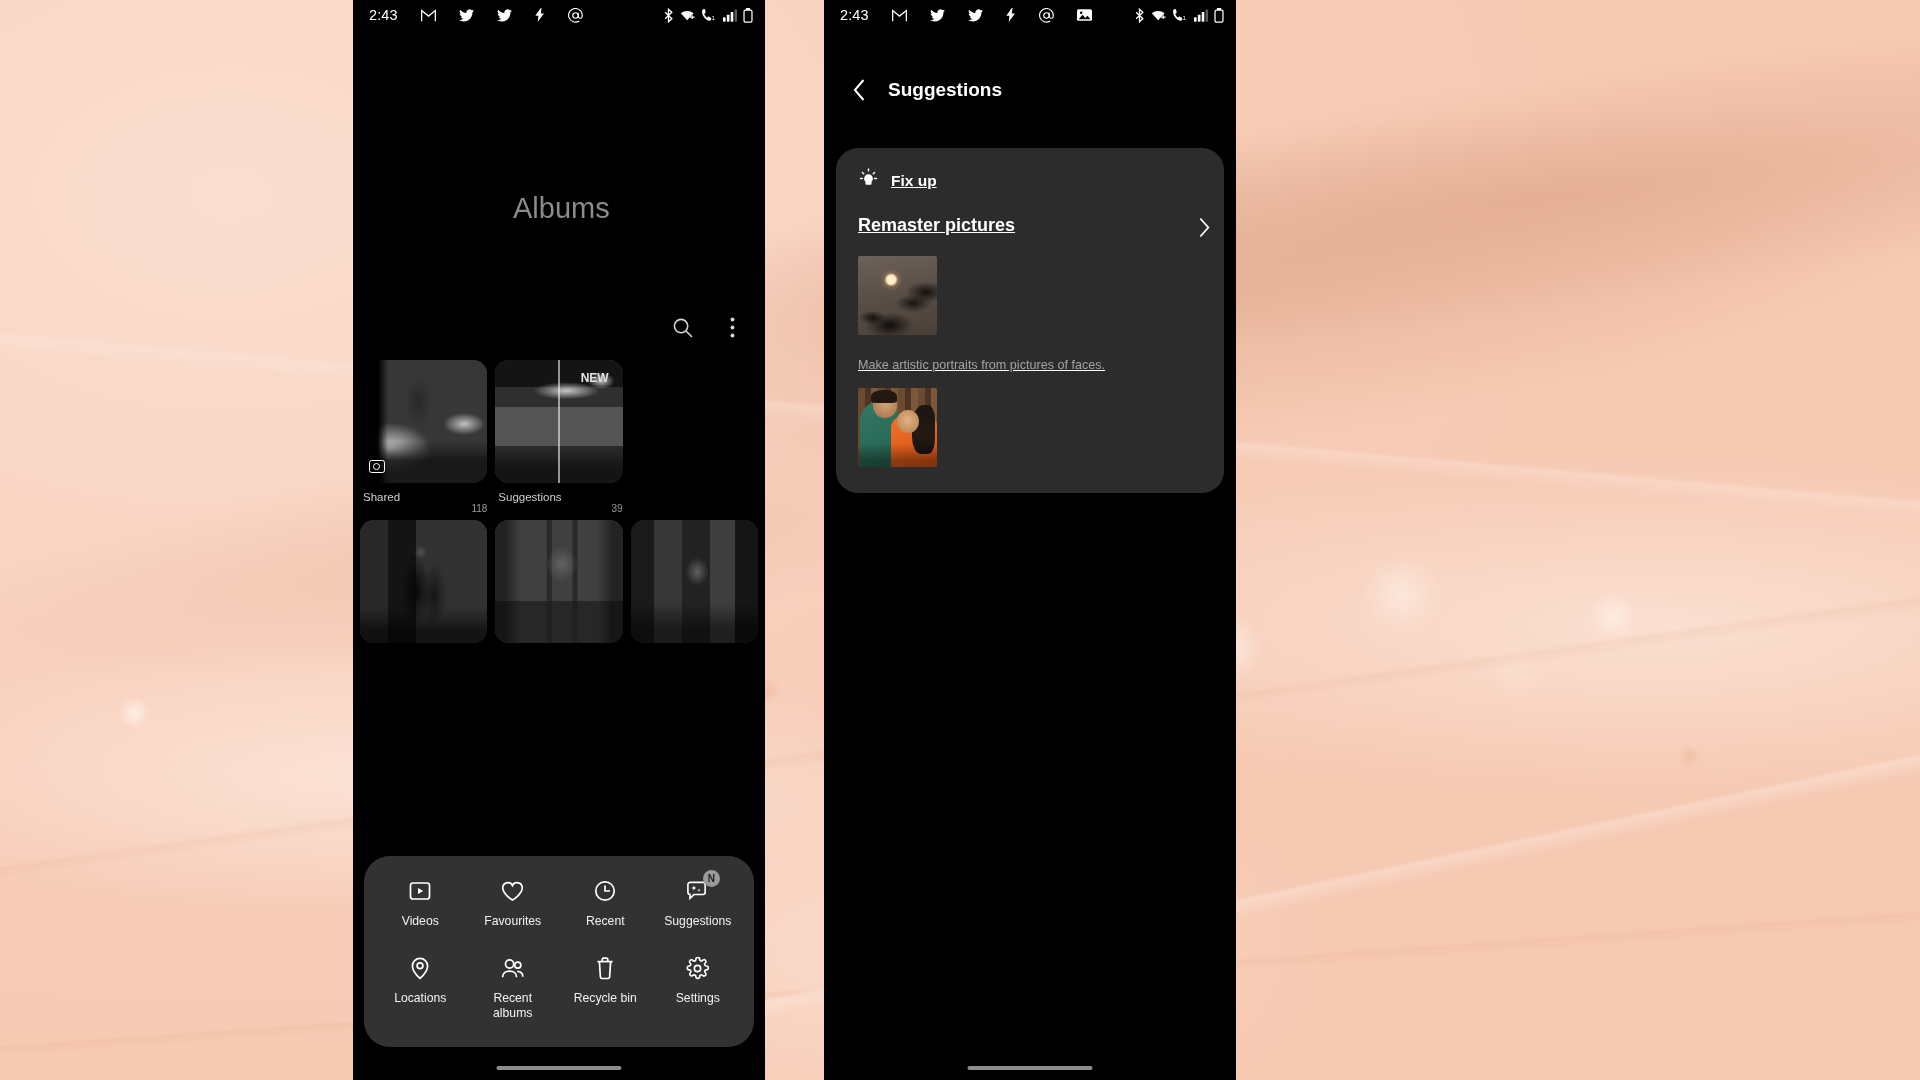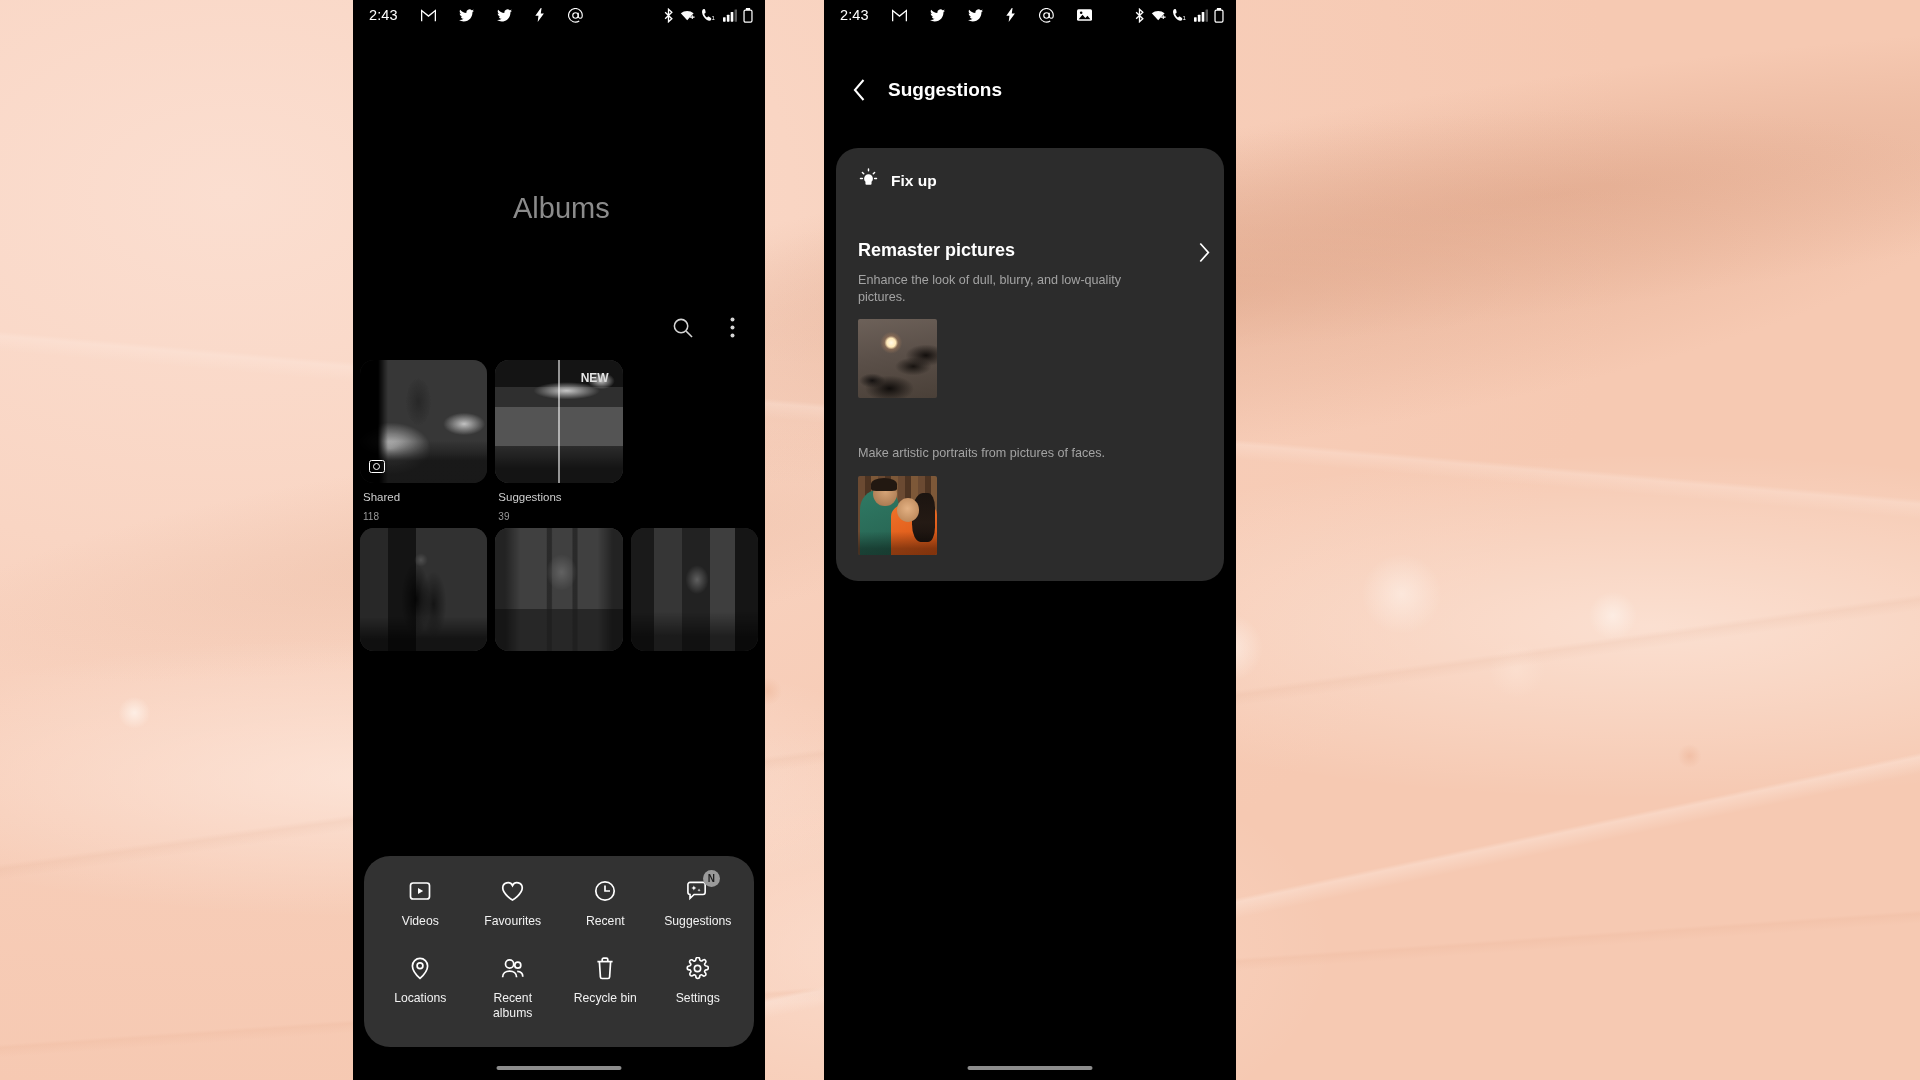--- a/index.html
+++ b/index.html
@@ -92,21 +92,21 @@
     display:grid; grid-template-columns:repeat(3, 1fr);
     gap:6px 8px; padding:0 7px;
   }
   .album-cell { position:relative; }
   .album-thumb {
     width:100%; height:123px; border-radius:14px; overflow:hidden; position:relative;
     background:#1a1a1a;
   }
   .album-thumb .art { position:absolute; inset:0; }
   .album-name { font-size:11.5px; color:#cfcfcf; margin:8px 0 0 3px; }
-  .album-count { font-size:10px; color:#9a9a9a; margin:8px 0 0 3px; }
+  .album-count { font-size:10px; color:#9a9a9a; margin:0 0 0 3px;text-align:right; }
   .cam-badge {
     position:absolute; left:9px; bottom:10px; width:16px; height:13px;
     border:1.6px solid #fff; border-radius:2.5px;
   }
   .cam-badge:before {
     content:""; position:absolute; left:3.4px; top:2.4px; width:5px; height:5px;
     border:1.6px solid #fff; border-radius:50%;
   }
 
   
@@ -222,25 +222,26 @@
   .sugg-appbar {
     display:flex; align-items:center; gap:16px;
     padding:28px 0 0 22px; height:92px;
   }
   .back-btn { width:26px; height:26px; display:flex; align-items:center; justify-content:center; cursor:pointer; }
   .sugg-title { font-size:19px; font-weight:700; color:#fff; }
 
   .card {
     margin:26px 12px 0 12px; background:#2c2c2c; border-radius:22px;
     padding:20px 13px 26px 22px;
+    text-decoration:underline;
   }
   .card-head { display:flex; align-items:center; gap:12px; }
   .card-head-label { font-size:15.5px; font-weight:700; color:#fff; }
 
-  .sugg-item { margin-top:47px; position:relative; }
+  .sugg-item { margin-top:22px; position:relative; }
   .sugg-item:first-of-type { margin-top:28px; }
   .sugg-row { display:flex; align-items:flex-start; }
   .sugg-head { font-size:18px; font-weight:700; color:#fff; }
   .chev { margin-left:auto; padding-top:2px; cursor:pointer; }
   .sugg-desc { font-size:12.6px; color:#a3a3a3; line-height:1.32; margin-top:5px; max-width:280px; }
   .sugg-thumb {
     margin-top:14px; width:79px; height:79px; border-radius:2px; overflow:hidden;
     position:relative; background:#333;
   }
   .thumb-moon {
@@ -619,21 +620,20 @@
 
     <div class="sugg-item">
       <div class="sugg-row">
         <div class="sugg-head">Remaster pictures</div>
         <div class="chev">
           <svg width="13" height="21" viewBox="0 0 12 22" fill="none" stroke="#fff" stroke-width="1.8">
             <path d="M1.6 1.6 10 11l-8.4 9.4"></path>
           </svg>
         </div>
       </div>
-      <div class="sugg-desc">Enhance the look of dull, blurry, and low-quality pictures.</div>
       <div class="sugg-thumb">
         <div class="thumb-moon"></div>
       </div>
     </div>
 
     <div class="sugg-item">
       <div class="sugg-desc">Make artistic portraits from pictures of faces.</div>
       <div class="sugg-thumb">
         <div class="thumb-portrait">
           <div class="tp-bg"></div>

